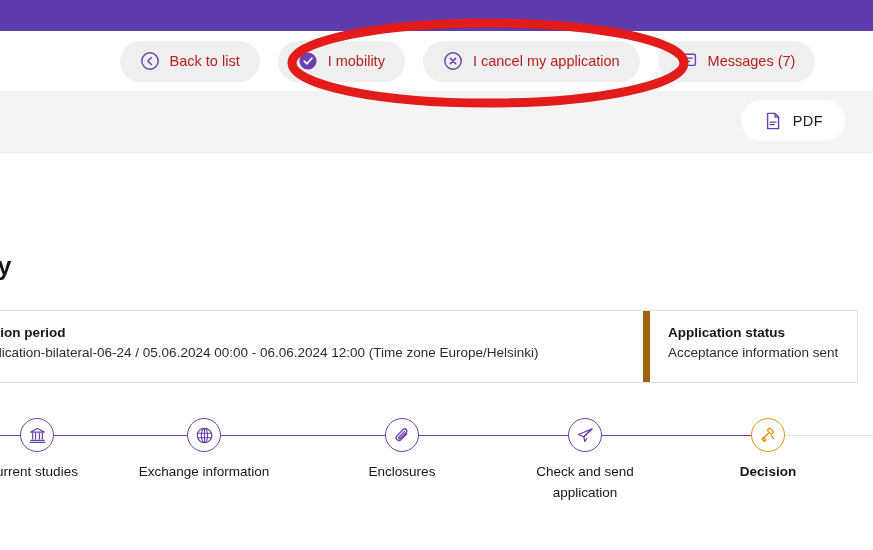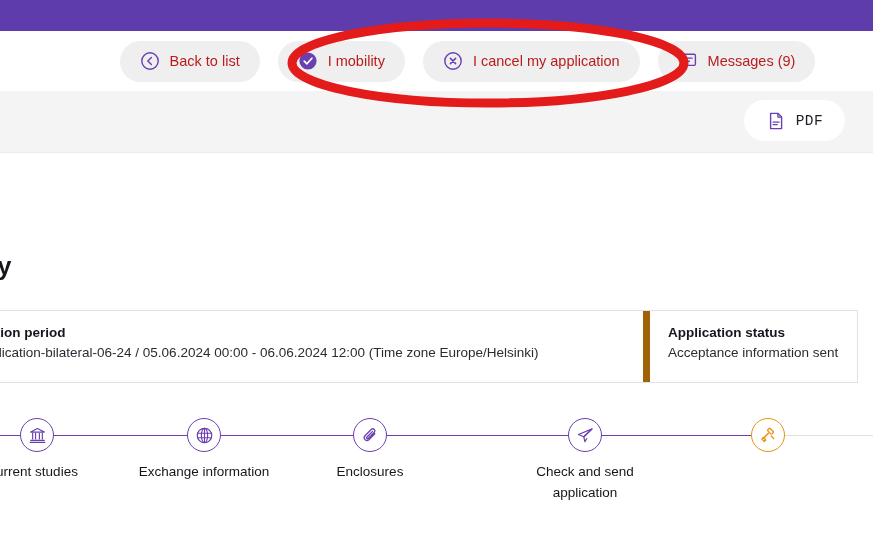--- a/index.html
+++ b/index.html
@@ -74,21 +74,21 @@
     right: 28px; top: 9px;
     display: inline-flex;
     align-items: center;
     gap: 10px;
     height: 41px;
     padding: 0 22px;
     border: none;
     border-radius: 21px;
     background: #ffffff;
     color: #1d1d25;
-    font-family: Liberation Mono, monospace;
+    font-family: Liberation Sans, sans-serif;
     font-size: 14.5px;
     letter-spacing: .4px;
     cursor: pointer;
   }
 
   
   .content {
     position: absolute;
     left: 0; top: 154px;
     width: 873px;
@@ -235,21 +235,21 @@
     </button>
 
     <button class="pill">
       <span class="ico">
         <svg viewBox="0 0 20 20" fill="none">
           <rect x="2.6" y="3.2" width="14.8" height="11.2" rx="1.3" stroke="#6a3fb0" stroke-width="1.4"></rect>
           <path d="M5.6 14.4 L5.6 17.4 L8.6 14.4" stroke="#6a3fb0" stroke-width="1.4" stroke-linejoin="round" fill="none"></path>
           <path d="M5.8 7.1 H14.2 M5.8 10.3 H11.4" stroke="#6a3fb0" stroke-width="1.4" stroke-linecap="round"></path>
         </svg>
       </span>
-      <span class="label">Messages (9)</span>
+      <span class="label">Messages (7)</span>
     </button>
 
   </div>
 
   <div class="sub-bar">
     <button class="pdf-btn">
       <span class="ico">
         <svg viewBox="0 0 20 20" fill="none">
           <path d="M4.6 2.4 H12.1 L15.6 5.9 V17.6 H4.6 Z" stroke="#6a3fb0" stroke-width="1.4" stroke-linejoin="round"></path>
           <path d="M11.9 2.5 V6.1 H15.5" stroke="#6a3fb0" stroke-width="1.3" stroke-linejoin="round"></path>
@@ -294,21 +294,21 @@
         <div class="step-circle">
           <svg viewBox="0 0 20 20" fill="none">
             <circle cx="10" cy="10" r="7.6" stroke="#6a3fb0" stroke-width="1.3"></circle>
             <ellipse cx="10" cy="10" rx="3.3" ry="7.6" stroke="#6a3fb0" stroke-width="1.2"></ellipse>
             <path d="M2.7 7.6 H17.3 M2.7 12.4 H17.3 M10 2.4 V17.6" stroke="#6a3fb0" stroke-width="1.2"></path>
           </svg>
         </div>
         <div class="step-label">Exchange information</div>
       </div>
 
-      <div class="step" id="step2" style="left: 516px;">
+      <div class="step" id="step2" style="left: 548px;">
         <div class="step-circle">
           <svg viewBox="0 0 20 20" fill="none">
             <path d="M14.5 8.2 L8.3 14.4 a2.9 2.9 0 0 1-4.1-4.1 l6.8-6.8 a2.2 2.2 0 0 1 3.1 3.1 l-6.6 6.6 a1 1 0 0 1-1.4-1.4 l6.1-6.1" stroke="#6a3fb0" stroke-width="1.35" stroke-linecap="round" stroke-linejoin="round"></path>
           </svg>
         </div>
         <div class="step-label">Enclosures</div>
       </div>
 
       <div class="step" id="step3" style="left: 731px; text-align: center;">
         <div class="step-circle">
@@ -322,20 +322,21 @@
 
       <div class="step active" id="step4" style="left: 914px;">
         <div class="step-circle" style="border-color: rgb(232, 146, 12);">
           <svg viewBox="0 0 20 20" fill="none">
             <rect x="9.1" y="3.6" width="6.1" height="3.6" rx="0.8" transform="rotate(45 12.1 5.4)" stroke="#e8920c" stroke-width="1.35"></rect>
             <path d="M9.9 7.6 L5.0 12.5" stroke="#e8920c" stroke-width="1.5" stroke-linecap="round"></path>
             <path d="M4.6 12.1 L7.2 14.7 L5.6 16.3 L3.0 13.7 Z" stroke="#e8920c" stroke-width="1.3" stroke-linejoin="round"></path>
             <path d="M12.9 10.6 L15.6 13.3" stroke="#e8920c" stroke-width="1.35" stroke-linecap="round"></path>
           </svg>
         </div>
+        <div class="step-label">Decision</div>
       </div>
 
     </div>
   </div>
 
   <div class="annotation">
     <svg width="404" height="90" viewBox="0 0 404 90" fill="none">
       <ellipse cx="202" cy="45" rx="196" ry="40" stroke="#e41b1b" stroke-width="9" fill="none"></ellipse>
     </svg>
   </div>

